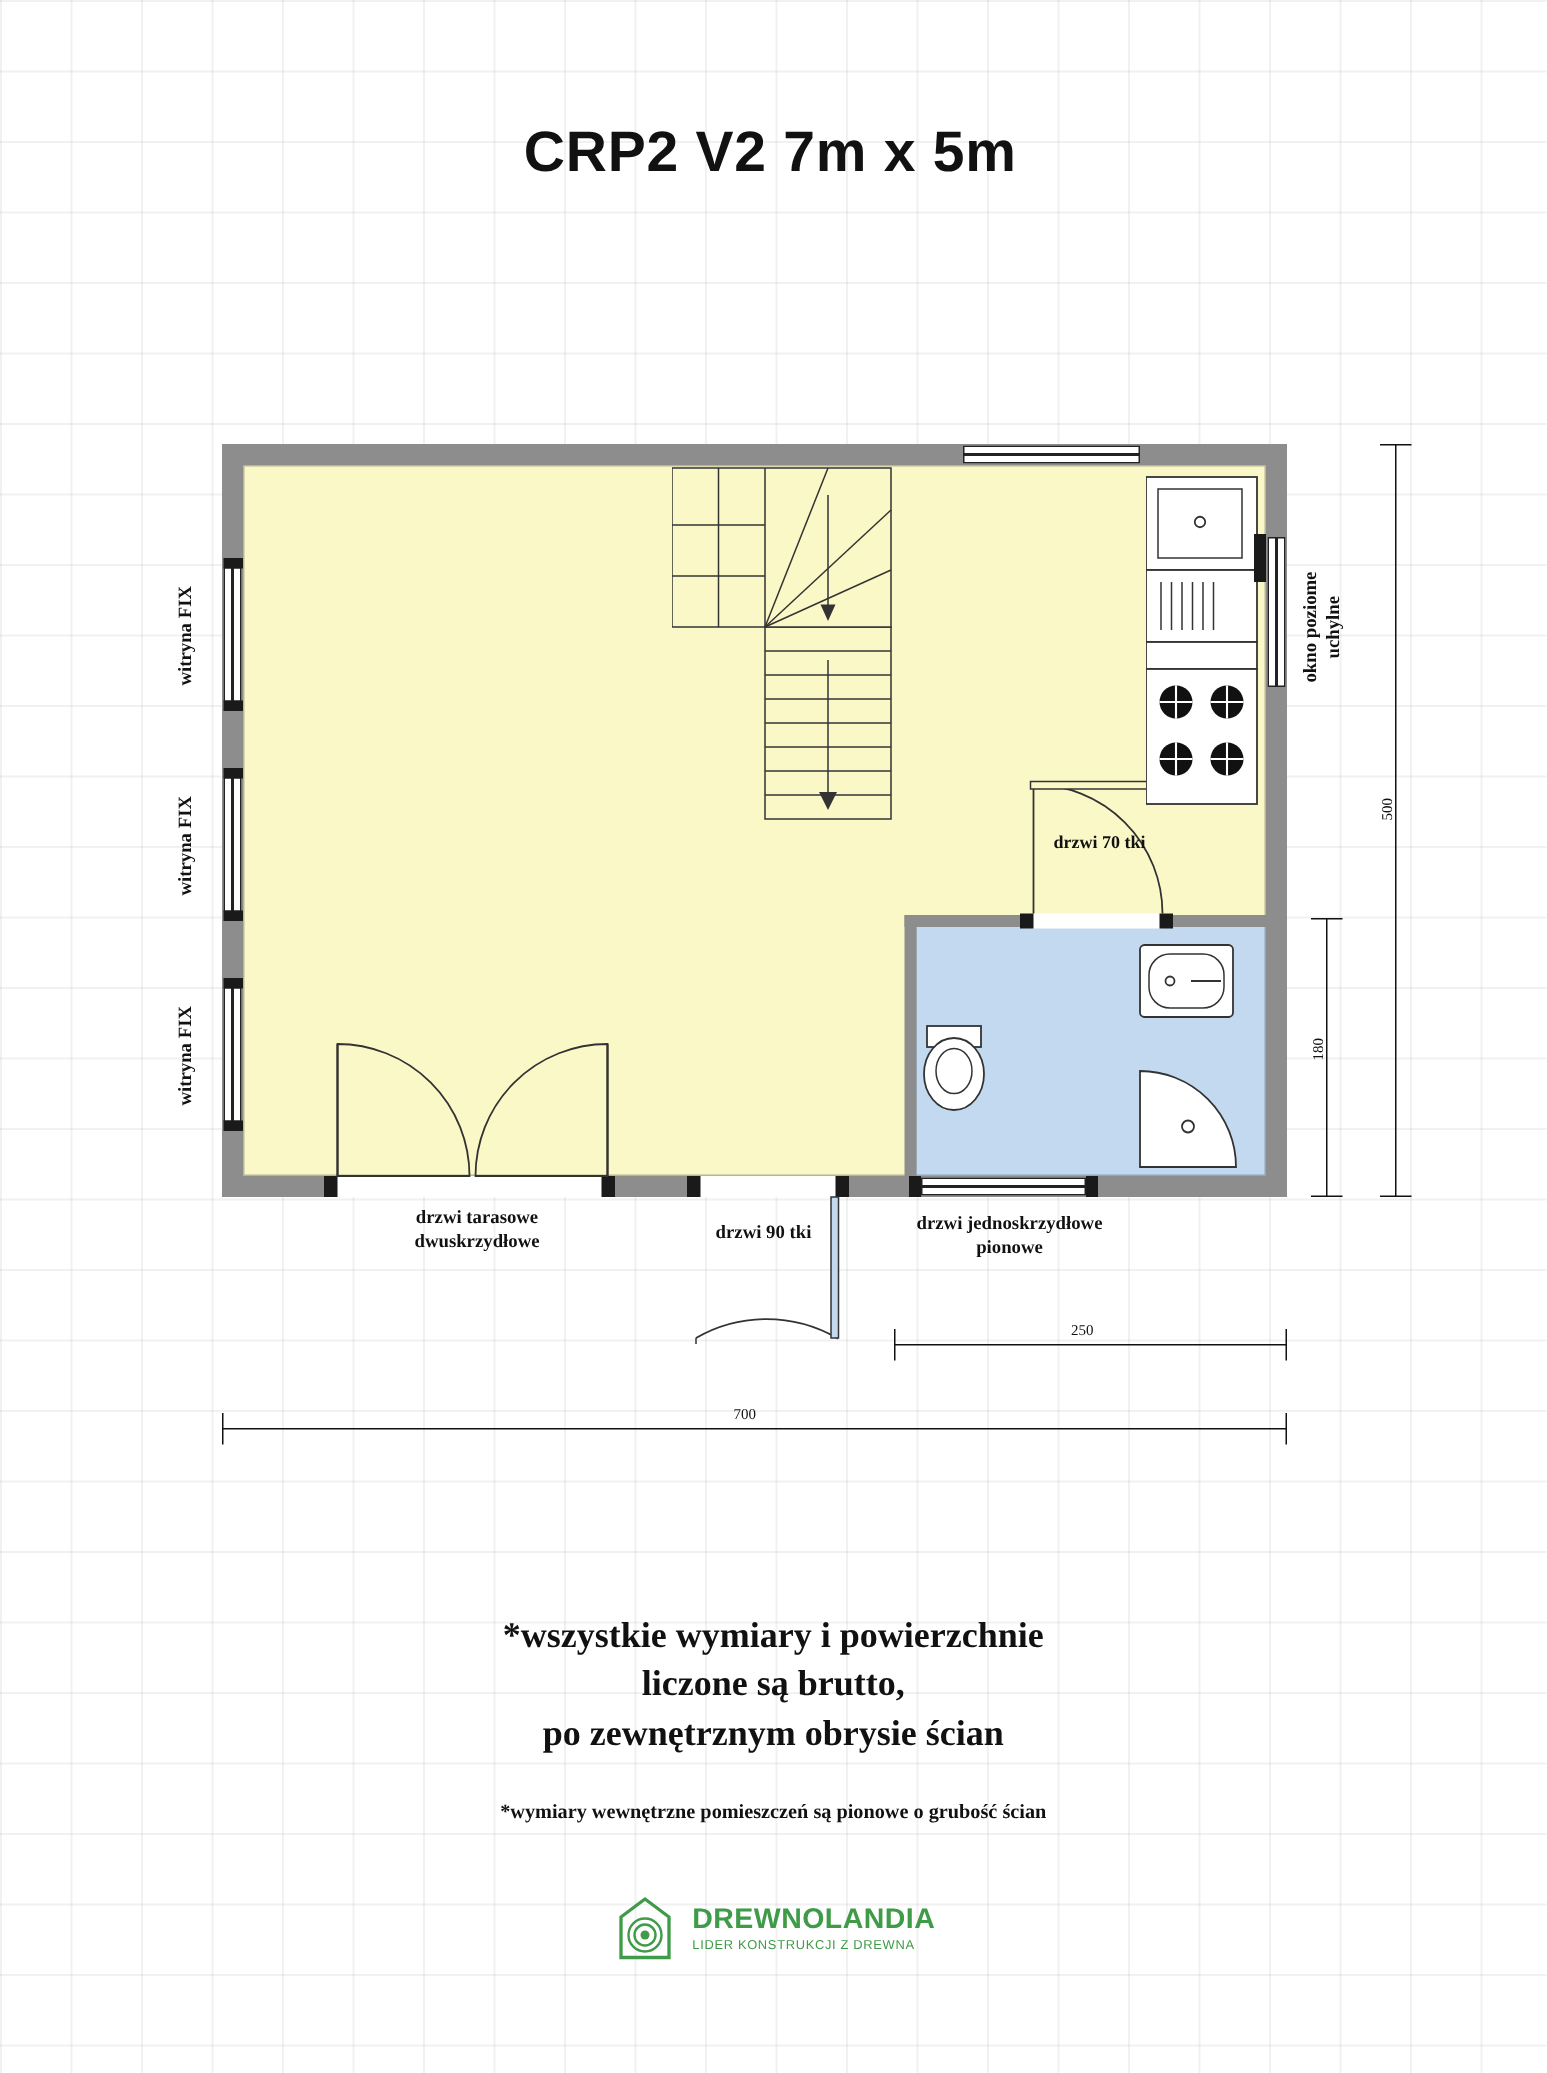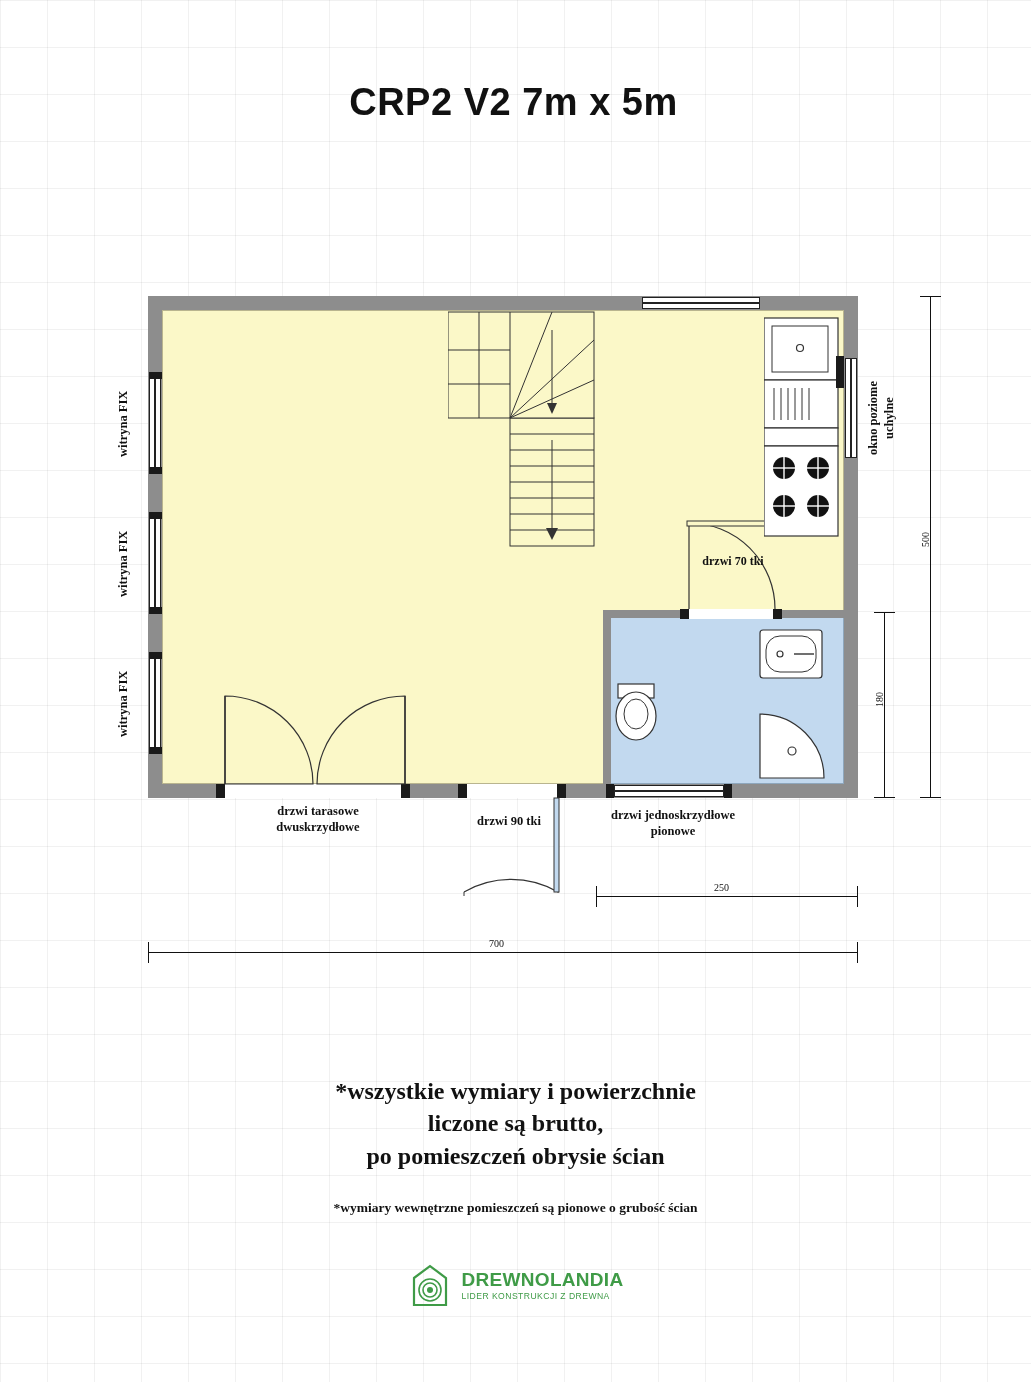--- a/index.html
+++ b/index.html
@@ -342,21 +342,21 @@
 
   <div class="dimline" style="left:0;top:656px;width:710px;height:1px;"></div>
   <div class="dimline" style="left:0;top:646px;width:1px;height:21px;"></div>
   <div class="dimline" style="left:709px;top:646px;width:1px;height:21px;"></div>
   <div class="dimtxt" style="left:341px;top:642px;">700</div>
 
 </div>
 
 <div class="big-note" id="note-main" style="white-space:pre-line;">*wszystkie wymiary i powierzchnie
 liczone są brutto,
-po pomieszczeń obrysie ścian</div>
+po zewnętrznym obrysie ścian</div>
 <div class="big-note" id="note-sub">*wymiary wewnętrzne pomieszczeń są pionowe o grubość ścian</div>
 
 <div id="logo-block">
   <div id="logo-inner">
     <span id="logo-mark">
       <svg width="44" height="46" viewBox="0 0 44 46">
         <path d="M6 16 L22 4 L38 16 L38 43 L6 43 Z" fill="none" stroke="#3f9b47" stroke-width="2.2"></path>
         <ellipse cx="22" cy="28" rx="11" ry="11" fill="none" stroke="#3f9b47" stroke-width="1.6"></ellipse>
         <ellipse cx="22" cy="28" rx="7" ry="7" fill="none" stroke="#3f9b47" stroke-width="1.6"></ellipse>
         <ellipse cx="22" cy="28" rx="3" ry="3" fill="#3f9b47"></ellipse>

